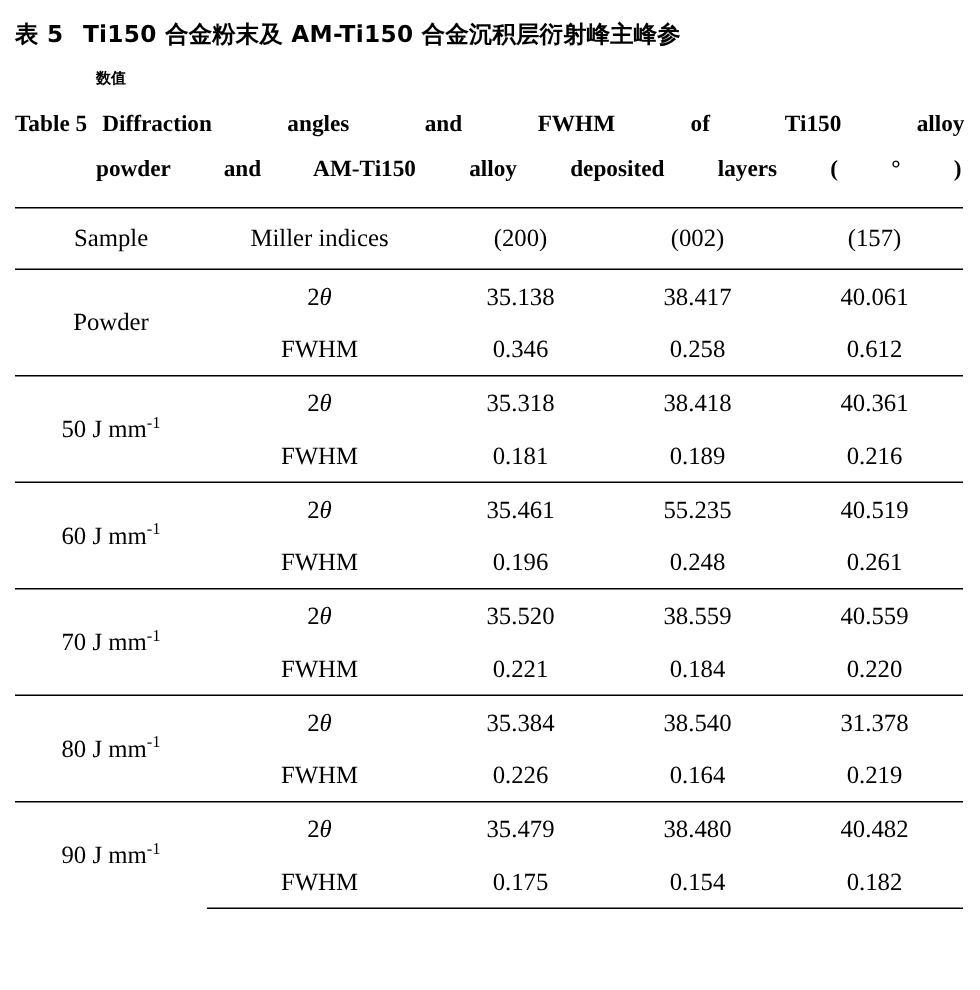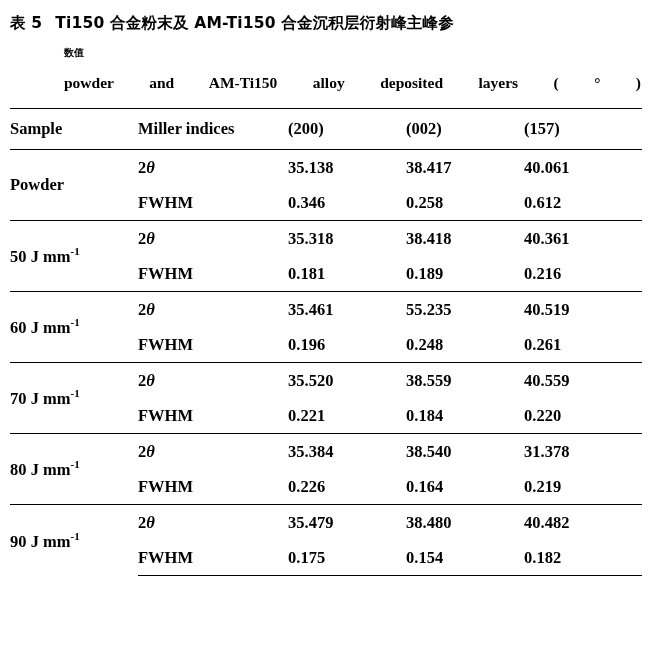--- a/index.html
+++ b/index.html
@@ -75,22 +75,22 @@
 
   
   table.data {
     width: 632px;
     margin-top: 10px;
     border-collapse: collapse;
     font-size: 16px;
   }
   table.data td, table.data th {
     padding: 0;
-    font-weight: bold;
-    text-align: left;
+    font-weight: normal;
+    text-align: center;
     vertical-align: middle;
   }
 
   .rule-top td {
     border-top: 1.6px solid #000;
   }
   .rule-mid td {
     border-top: 1.1px solid #000;
   }
   .rule-bot td {
@@ -131,20 +131,24 @@
 
 <div class="page">
 
   <div class="caption-cn">
     <span class="cap-label">表 5</span>
     <span class="cap-text">Ti150 合金粉末及 AM-Ti150 合金沉积层衍射峰主峰参</span>
   </div>
   <div class="caption-cn-second">数值</div>
 
   <div class="caption-en">
+    <div class="caption-en-line1">
+      <span class="cap-label">Table 5</span>
+      <span class="cap-text">Diffraction angles and FWHM of Ti150 alloy</span>
+    </div>
     <div class="caption-en-line2">powder and AM-Ti150 alloy deposited layers ( ° )</div>
   </div>
 
   <table class="data">
     <colgroup>
       <col class="col-sample">
       <col class="col-index">
       <col class="col-val">
       <col class="col-val">
       <col class="col-val">

